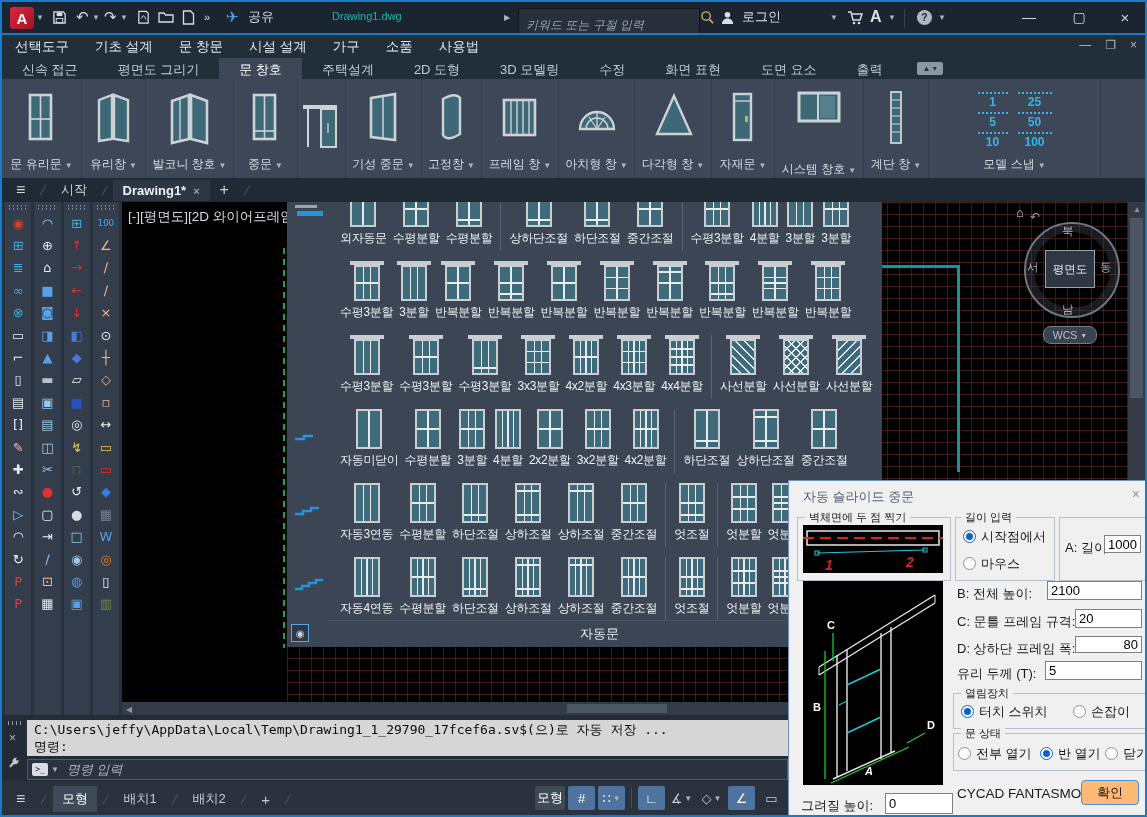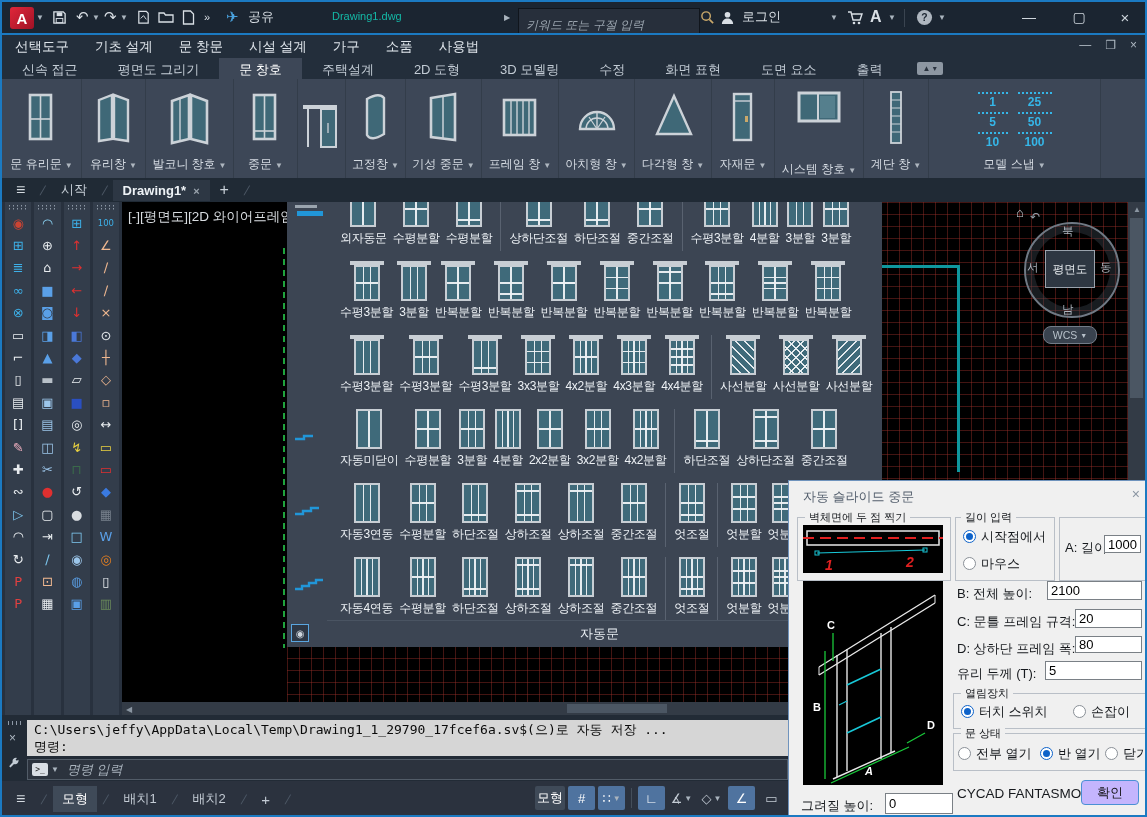--- a/index.html
+++ b/index.html
@@ -124,21 +124,21 @@
   .dlg-close{position:absolute;right:10px;top:5px;color:#8a95a2;font-size:14px;}
   .grp{position:absolute;border:1px solid #b9bfc7;}
   .grplab{position:absolute;background:#f0f0f0;padding:0 4px;font-size:11px;color:#16191d;}
   .radio{width:13px;height:13px;border-radius:50%;border:1px solid #8a9097;background:#fff;display:inline-block;
        vertical-align:-2px;margin-right:5px;box-sizing:border-box;}
   .radio.sel{border:1px solid #0d62c9;}
   .radio.sel::after{content:"";display:block;width:7px;height:7px;border-radius:50%;background:#0d62c9;margin:2px;}
   .din{position:absolute;border:1px solid #7a8086;background:#fff;font-size:13px;padding:0 3px;
        font-family:"Liberation Sans",sans-serif;box-sizing:border-box;}
   .dlbl{position:absolute;font-size:13px;color:#16191d;white-space:nowrap;}
-  .okbtn{position:absolute;border:1px solid #4a90d4;border-radius:4px;background:#c4b5fd;font-size:13px;
+  .okbtn{position:absolute;border:1px solid #4a90d4;border-radius:4px;background:#fdba74;font-size:13px;
        display:flex;align-items:center;justify-content:center;}
   svg text{font-family:"Liberation Sans",sans-serif;}
 </style>
 </head>
 <body>
 
 <div id="app">
 
   <div class="abs titlebar">
     <span class="tbi applogo" style="left:8px;">A</span>
@@ -285,36 +285,36 @@
         <div class="icn">
           <svg width="46" height="58" viewBox="0 0 46 58">
             <rect x="4" y="8" width="34" height="4" fill="#ccd2d8"></rect>
             <rect x="22" y="12" width="15" height="38" fill="#3f6877" stroke="#ccd2d8" stroke-width="2"></rect>
             <line x1="9" y1="12" x2="9" y2="50" stroke="#ccd2d8" stroke-width="2"></line>
             <line x1="29" y1="26" x2="29" y2="36" stroke="#ccd2d8" stroke-width="1.3"></line>
           </svg>
         </div>
         <div class="plabel"></div>
       </div>
-      <div class="rpanel" style="width: 60px;">
-        <div class="icn">
-          <svg width="46" height="58" viewBox="0 0 46 58">
-            <path d="M14,10 Q26,3 31,9 L31,45 Q18,53 14,46 Z" fill="#3f6877" stroke="#ccd2d8" stroke-width="2.4"></path>
-          </svg>
-        </div>
-        <div class="plabel"><span>고정창</span><span class="dd">▼</span></div>
-      </div>
       <div class="rpanel" style="width: 76px;">
         <div class="icn">
           <svg width="46" height="58" viewBox="0 0 46 58">
             <polygon points="10,9 34,5 34,51 10,48" fill="#3f6877" stroke="#ccd2d8" stroke-width="2.6"></polygon>
             <line x1="22" y1="6.5" x2="22" y2="49.5" stroke="#ccd2d8" stroke-width="1.5"></line>
           </svg>
         </div>
         <div class="plabel"><span>기성 중문</span><span class="dd">▼</span></div>
+      </div>
+      <div class="rpanel" style="width: 60px;">
+        <div class="icn">
+          <svg width="46" height="58" viewBox="0 0 46 58">
+            <path d="M14,10 Q26,3 31,9 L31,45 Q18,53 14,46 Z" fill="#3f6877" stroke="#ccd2d8" stroke-width="2.4"></path>
+          </svg>
+        </div>
+        <div class="plabel"><span>고정창</span><span class="dd">▼</span></div>
       </div>
       <div class="rpanel" style="width: 77px;">
         <div class="icn">
           <svg width="46" height="58" viewBox="0 0 46 58">
             <rect x="7" y="11" width="31" height="35" fill="#3f6877" stroke="#ccd2d8" stroke-width="2.6"></rect>
             <line x1="14" y1="11" x2="14" y2="46" stroke="#ccd2d8" stroke-width="1.4"></line>
             <line x1="20" y1="11" x2="20" y2="46" stroke="#ccd2d8" stroke-width="1.4"></line>
             <line x1="26" y1="11" x2="26" y2="46" stroke="#ccd2d8" stroke-width="1.4"></line>
             <line x1="32" y1="11" x2="32" y2="46" stroke="#ccd2d8" stroke-width="1.4"></line>
           </svg>
@@ -1015,21 +1015,21 @@
       <text x="24" y="48" fill="#fff" font-size="11" font-weight="bold">C</text>
       <text x="62" y="194" fill="#fff" font-size="11" font-weight="bold" font-style="italic">A</text>
       <text x="124" y="148" fill="#fff" font-size="11" font-weight="bold">D</text>
     </svg>
 
     <span class="dlbl" style="left:168px;top:104px;">B: 전체  높이:</span>
     <input class="din" style="left: 258px; top: 100px; width: 95px; height: 19px;" value="2100">
     <span class="dlbl" style="left:168px;top:132px;">C: 문틀 프레임 규격:</span>
     <input class="din" style="left: 286px; top: 128px; width: 67px; height: 19px;" value="20">
     <span class="dlbl" style="left:168px;top:159px;">D: 상하단 프레임 폭:</span>
-    <input class="din" style="left: 286px; top: 155px; width: 67px; height: 17px;" value="80">
+    <input class="din" style="left: 286px; top: 155px; width: 67px; height: 17px; text-align: right;" value="80">
     <span class="dlbl" style="left:168px;top:184px;">유리 두께 (T):</span>
     <input class="din" style="left: 256px; top: 180px; width: 97px; height: 19px;" value="5">
 
     <div class="grp" style="left:164px;top:212px;width:191px;height:34px;"></div>
     <span class="grplab" style="left:172px;top:205px;">열림장치</span>
     <span class="dlbl" style="left:172px;top:222px;"><span class="radio sel"></span><span>터치 스위치</span></span>
     <span class="dlbl" style="left:284px;top:222px;"><span class="radio"></span><span>손잡이</span></span>
 
     <div class="grp" style="left:164px;top:252px;width:191px;height:36px;"></div>
     <span class="grplab" style="left:172px;top:245px;">문 상태</span>

